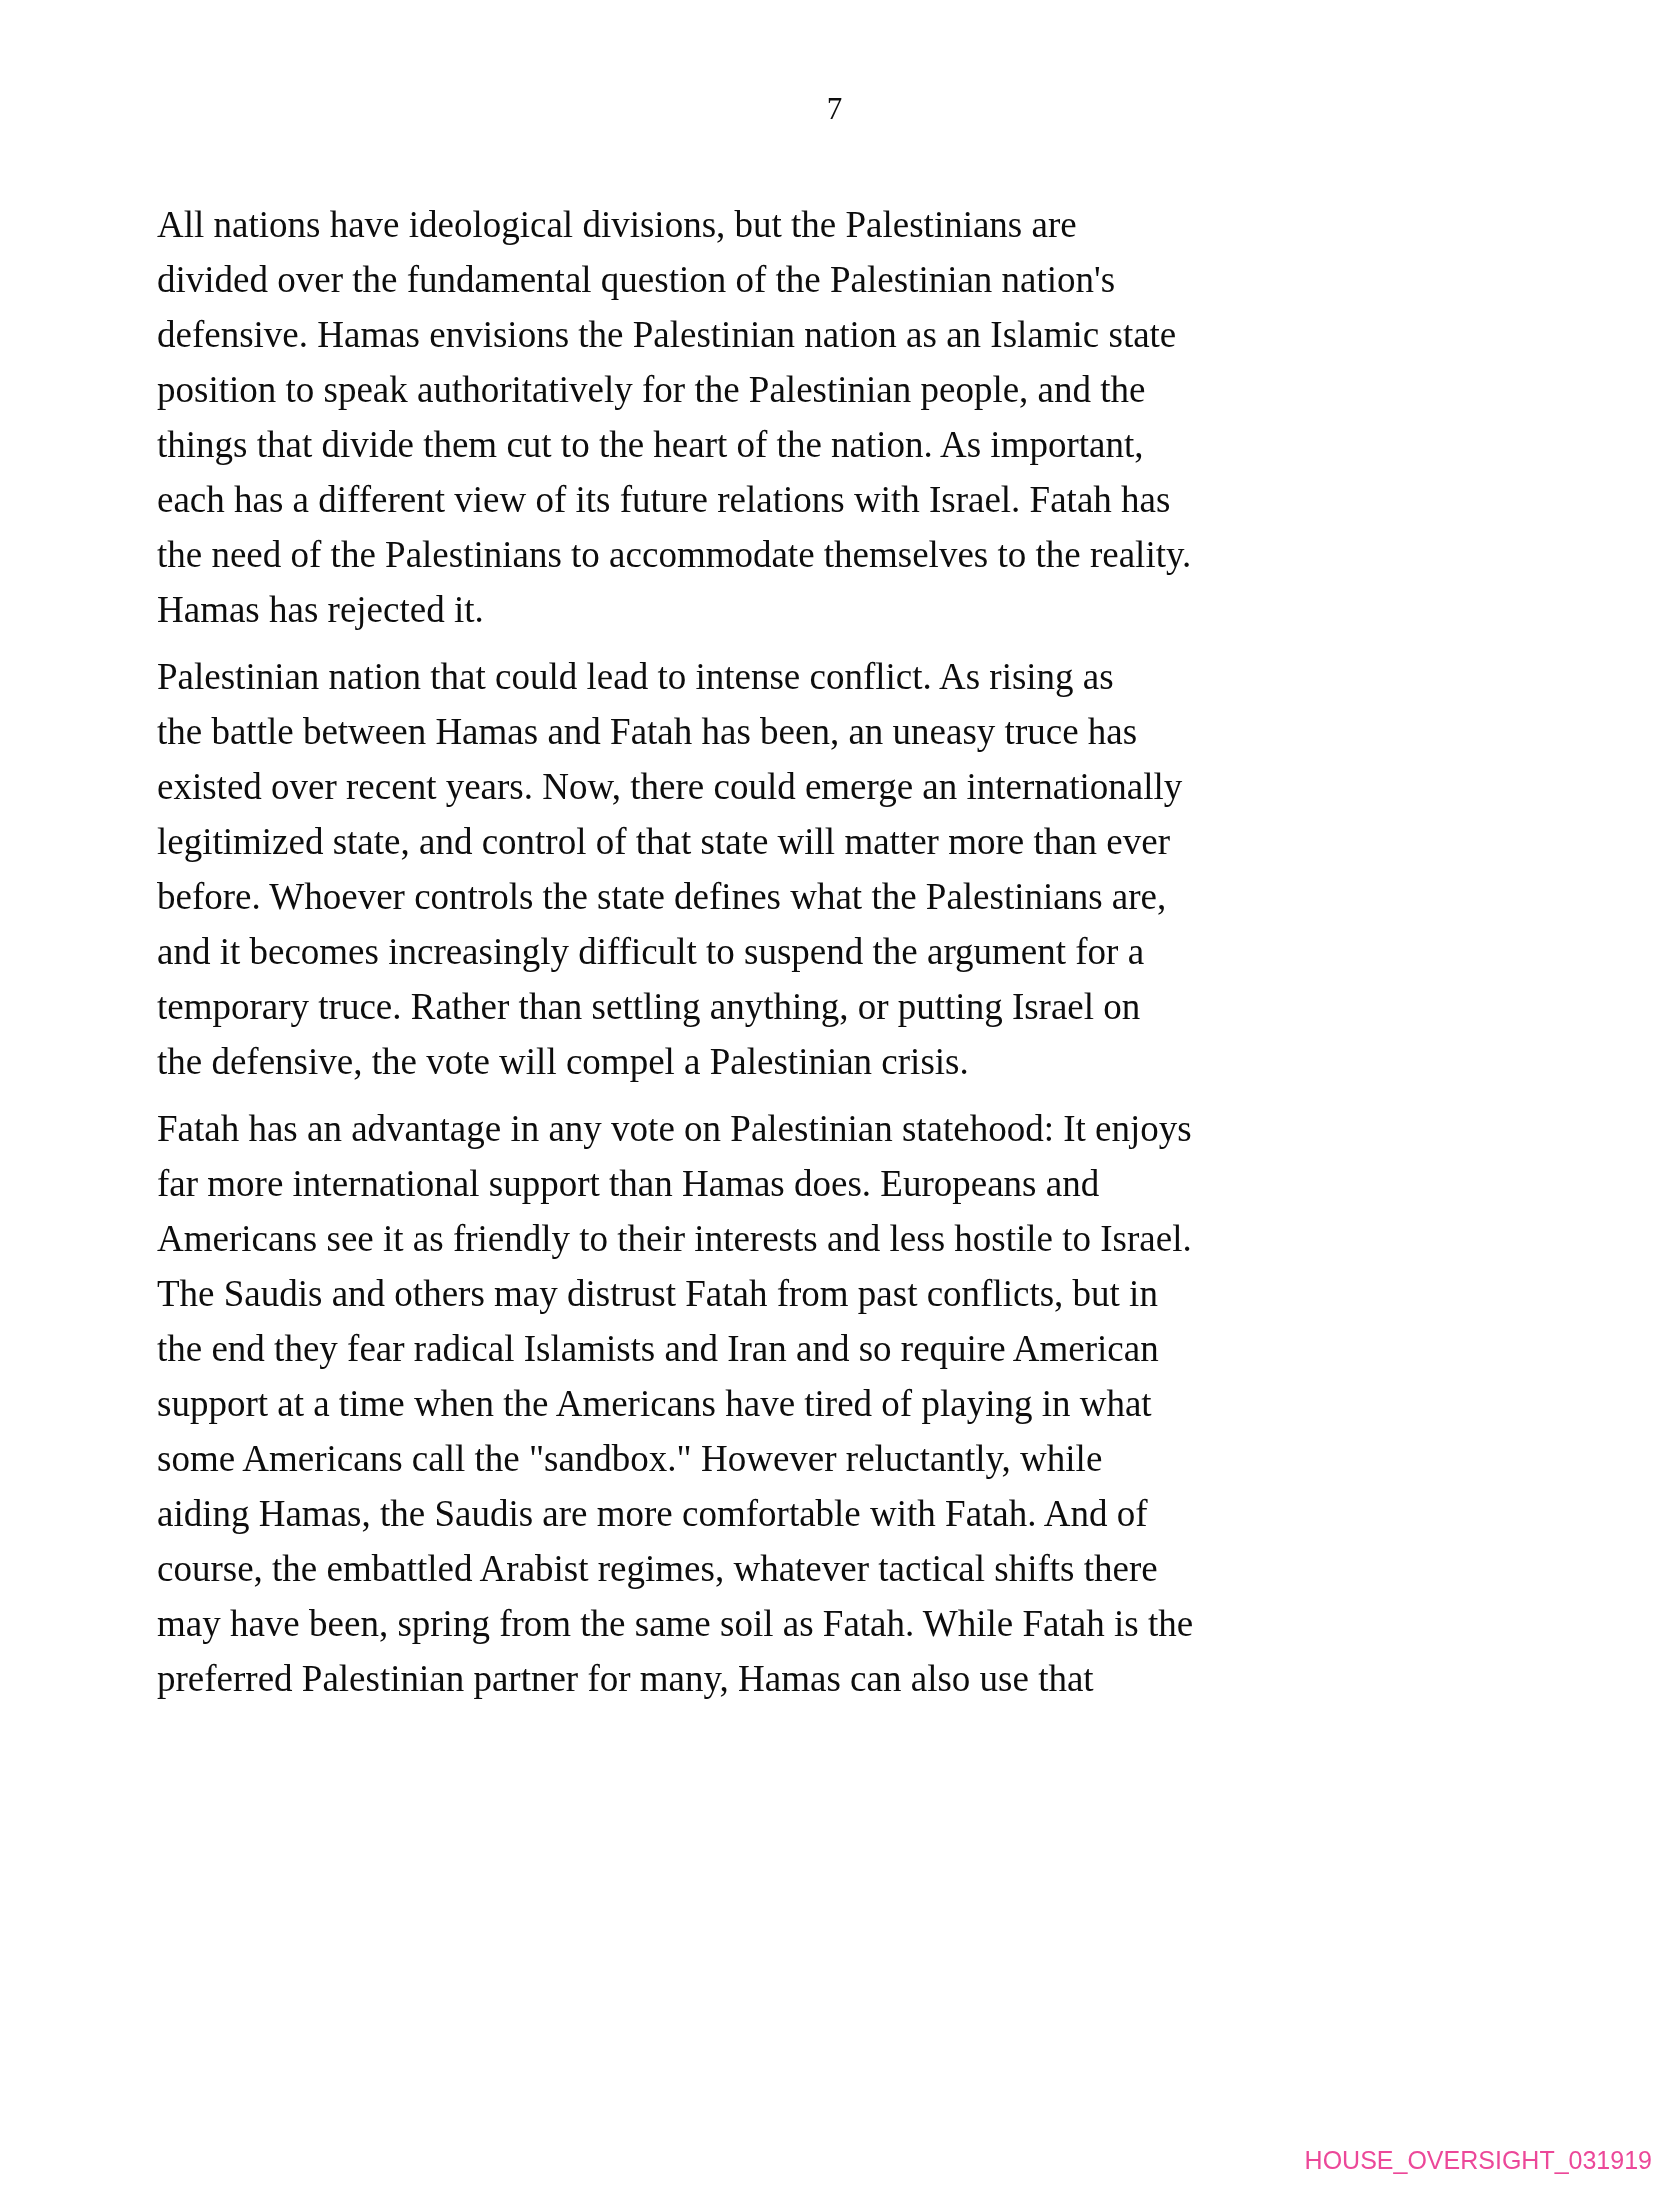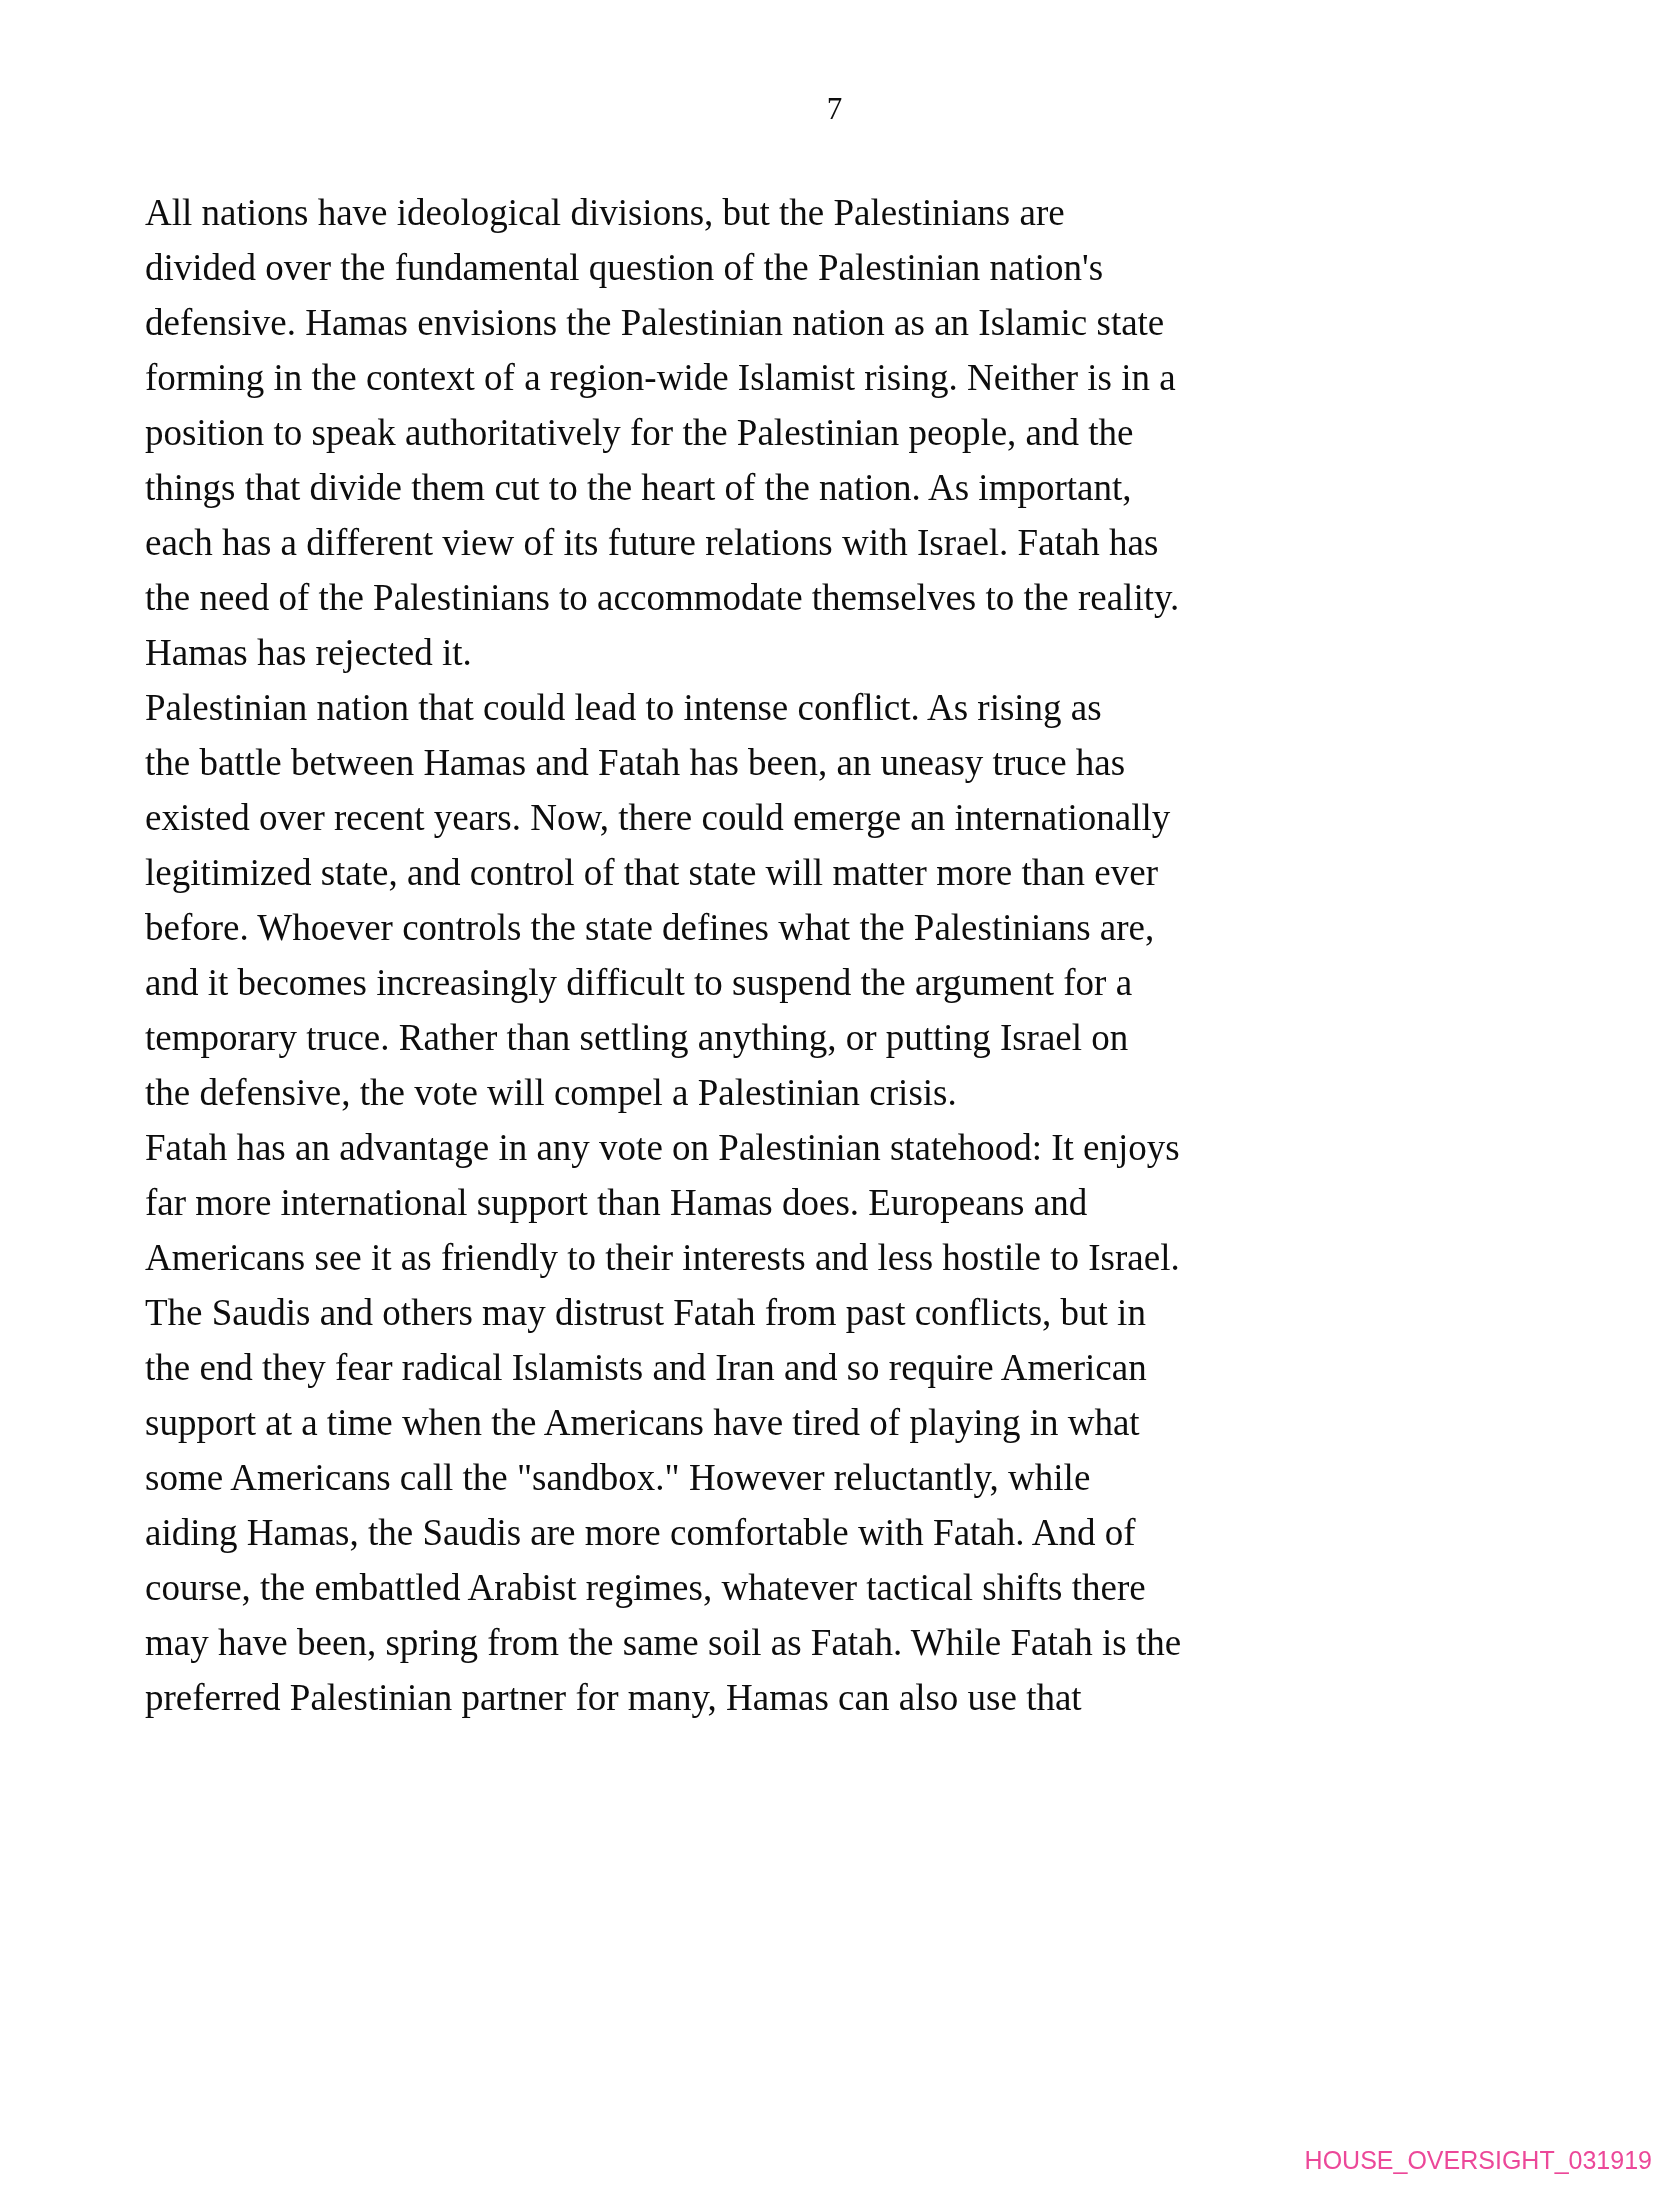--- a/index.html
+++ b/index.html
@@ -28,21 +28,21 @@
   .doc-body {
     position: absolute;
     top: 185px;
     left: 145px;
     width: 1401px;
     font-size: 37px;
     line-height: 55px;
     text-align: left;
   }
   .paragraph {
-    margin: 0;
+    margin: 12px;
     padding: 0;
   }
   .line {
     white-space: nowrap;
   }
   .footer-stamp {
     position: absolute;
     bottom: 30px;
     right: 17px;
     font-family: "Liberation Sans", sans-serif;
@@ -56,21 +56,20 @@
 
 <div class="page">
 
   <div class="page-number">7</div>
 
   <div class="doc-body">
       <div class="paragraph">
         <div class="line">All nations have ideological divisions, but the Palestinians are</div>
         <div class="line">divided over the fundamental question of the Palestinian nation's</div>
         <div class="line">defensive. Hamas envisions the Palestinian nation as an Islamic state</div>
-        <div class="line">forming in the context of a region-wide Islamist rising. Neither is in a</div>
         <div class="line">position to speak authoritatively for the Palestinian people, and the</div>
         <div class="line">things that divide them cut to the heart of the nation. As important,</div>
         <div class="line">each has a different view of its future relations with Israel. Fatah has</div>
         <div class="line">the need of the Palestinians to accommodate themselves to the reality.</div>
         <div class="line">Hamas has rejected it.</div>
       </div>
       <div class="paragraph">
         <div class="line">Palestinian nation that could lead to intense conflict. As rising as</div>
         <div class="line">the battle between Hamas and Fatah has been, an uneasy truce has</div>
         <div class="line">existed over recent years. Now, there could emerge an internationally</div>

